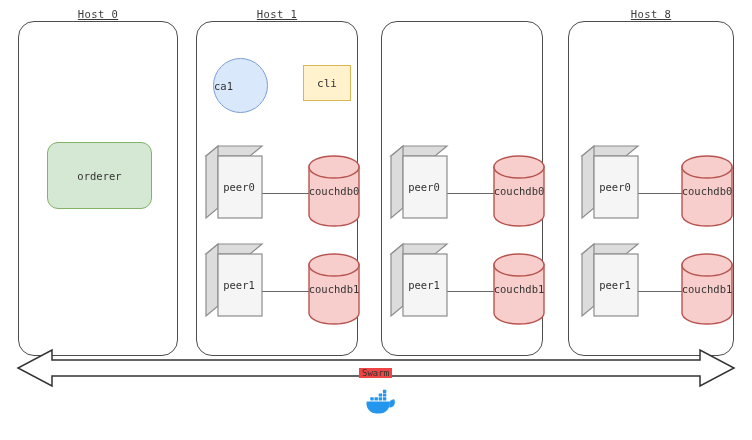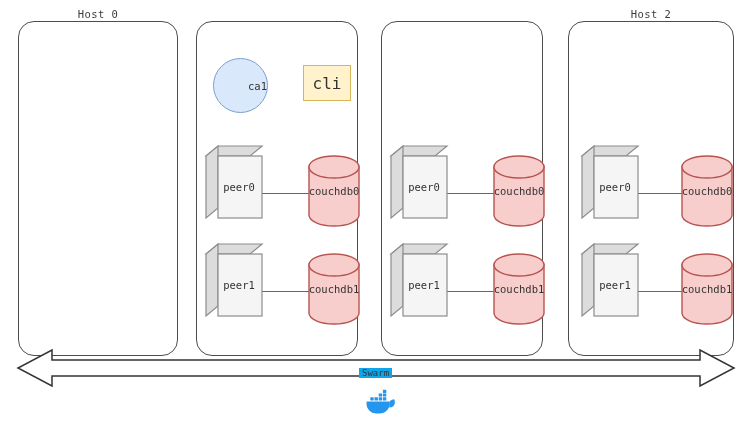--- a/index.html
+++ b/index.html
@@ -26,20 +26,21 @@
   .host-label {
     position: absolute;
     top: 0;
     left: 0;
     width: 100%;
     text-align: center;
     font-size: 10.5px;
     color: #3b3b3b;
     letter-spacing: 0.4px;
     white-space: nowrap;
+    text-decoration: underline;
   }
   .host-box {
     position: absolute;
     left: 0;
     top: 13px;
     width: 100%;
     box-sizing: border-box;
     border: 1.4px solid #4d4d4d;
     border-radius: 16px;
     background: #ffffff;
@@ -61,35 +62,35 @@
 
   
   .ca-circle {
     position: absolute;
     box-sizing: border-box;
     background: #dae8fc;
     border: 1.4px solid #7b9fd4;
     border-radius: 50%;
     display: flex;
     align-items: center;
-    justify-content: flex-end;
+    justify-content: flex-start;
     font-size: 10.5px;
     color: #333333;
   }
 
   
   .cli-box {
     position: absolute;
     box-sizing: border-box;
     background: #fff2cc;
     border: 1.4px solid #d6b656;
     display: flex;
     align-items: center;
     justify-content: center;
-    font-size: 16px;
+    font-size: 11px;
     color: #333333;
   }
 
   
   .peer-cube {
     position: absolute;
   }
   .peer-cube svg {
     display: block;
     overflow: visible;
@@ -143,43 +144,47 @@
 
   
   #swarm-arrow {
     position: absolute;
   }
   #swarm-arrow svg { display: block; }
   .swarm-label {
     position: absolute;
     font-size: 9px;
     color: #333333;
-    background: #0ea5e9;
+    background: #ef4444;
     padding: 0 3px;
     white-space: nowrap;
   }
 
   
   #docker-logo {
     position: absolute;
   }
   #docker-logo svg { display: block; }
 </style>
 </head>
 <body>
 
 <div id="canvas">
 
   <div class="host-group" style="left:18px; top:8px; width:160px; height:348px;">
     <div class="host-label">Host 0</div>
     <div class="host-box" style="height:335px;"></div>
 
+    <div class="orderer" style="left:29px; top:134px; width:105px; height:67px;">
+      <span>orderer</span>
+    </div>
   </div>
 
   <div class="host-group" style="left:196px; top:8px; width:162px; height:348px;">
+    <div class="host-label">Host 1</div>
     <div class="host-box" style="height:335px;"></div>
 
     <div class="ca-circle" style="left:17px; top:50px; width:55px; height:55px;">
       <span>ca1</span>
     </div>
 
     <div class="cli-box" style="left:107px; top:57px; width:48px; height:36px;">
       <span>cli</span>
     </div>
 
@@ -259,21 +264,21 @@
     <div class="db-cyl" style="left:112px; top:245px; width:52px; height:72px;">
       <svg width="52" height="72" viewBox="0 0 52 72">
         <path d="M1,12 L1,60 A25,11 0 0 0 51,60 L51,12 Z" fill="#f8cecc" stroke="#b85450" stroke-width="1.4"></path>
         <ellipse cx="26" cy="12" rx="25" ry="11" fill="#f8cecc" stroke="#b85450" stroke-width="1.4"></ellipse>
       </svg>
       <span class="db-label">couchdb1</span>
     </div>
   </div>
 
   <div class="host-group" style="left:568px; top:8px; width:166px; height:348px;">
-    <div class="host-label">Host 2</div>
+    <div class="host-label">Host 8</div>
     <div class="host-box" style="height:335px;"></div>
 
 
     <div class="connector" style="left:66px; top:185px; width:52px;"></div>
 
     <div class="peer-cube" style="left:14px; top:138px; width:56px; height:72px;">
       <svg width="56" height="72" viewBox="0 0 56 72">
         <polygon points="0,10 12,0 56,0 44,10" fill="#dcdcdc" stroke="#8c8c8c" stroke-width="1.2"></polygon>
         <polygon points="0,10 0,72 12,62 12,0" fill="#dcdcdc" stroke="#8c8c8c" stroke-width="1.2"></polygon>
         <rect x="12" y="10" width="44" height="62" fill="#f5f5f5" stroke="#8c8c8c" stroke-width="1.2"></rect>

